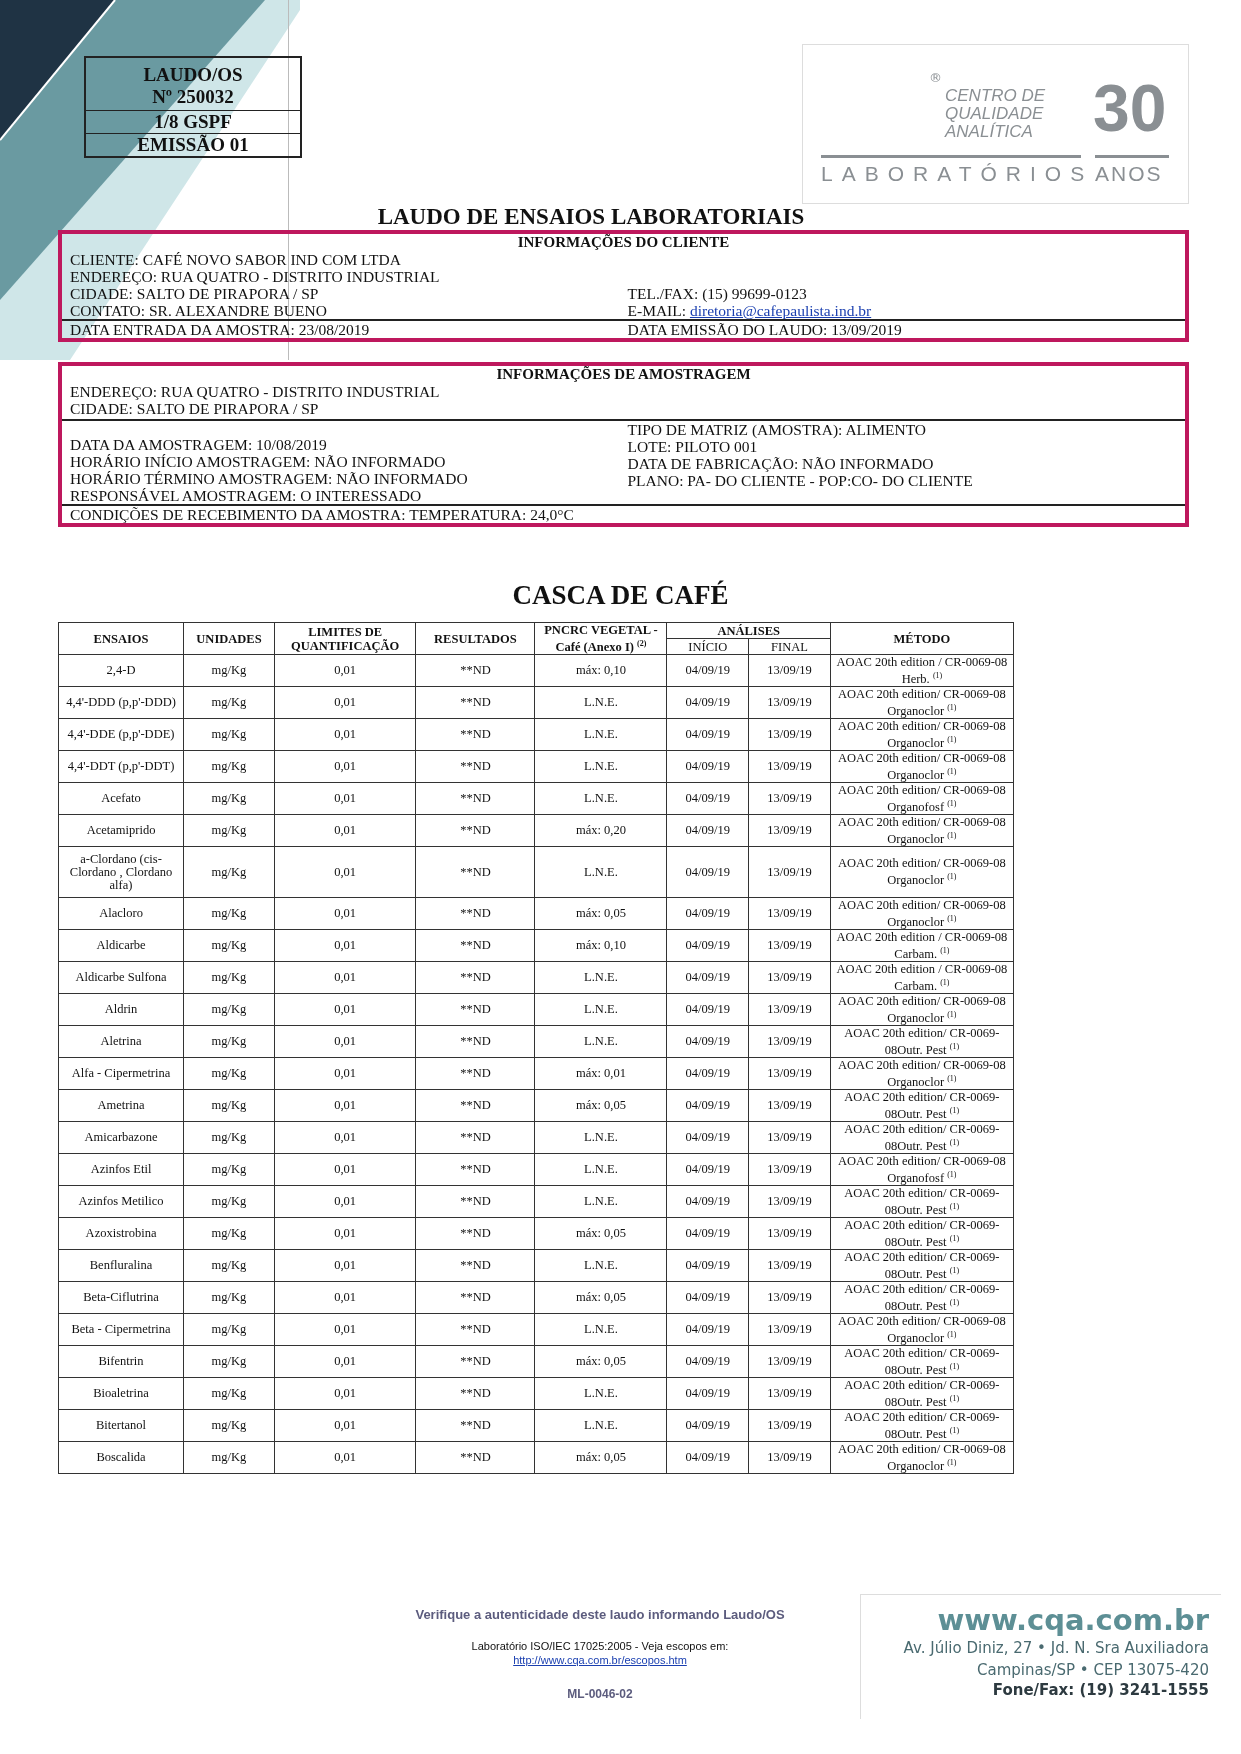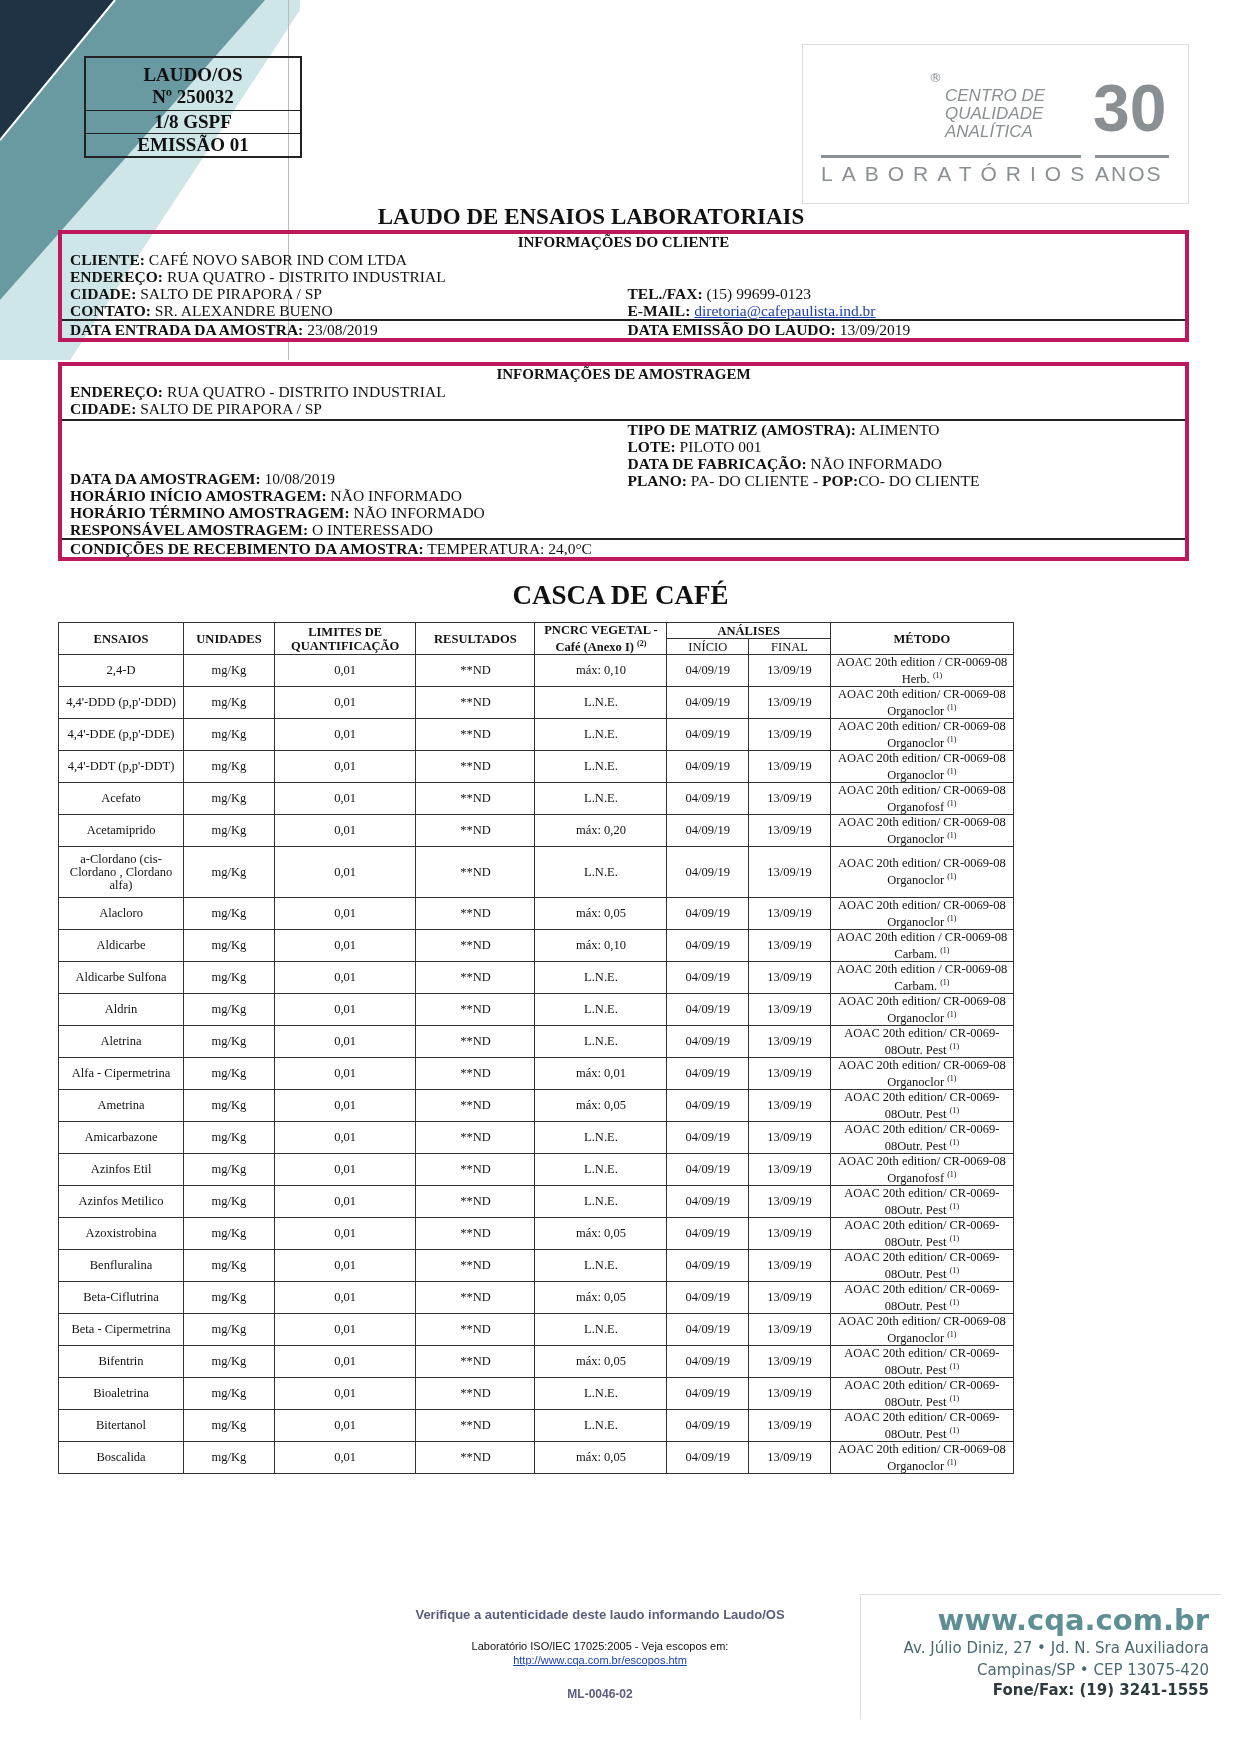--- a/index.html
+++ b/index.html
@@ -23,21 +23,21 @@
   .logo .labs { position:absolute; left:18px; top:117px; font-size:21px; letter-spacing:9px; font-family:"Liberation Sans", sans-serif; }
   .logo .anos { position:absolute; left:292px; top:117px; font-size:21px; letter-spacing:2px; font-family:"Liberation Sans", sans-serif; }
 
   .title { position:absolute; left:0; width:1182px; top:204px; text-align:center; font-weight:bold; font-size:23px; }
   .box { position:absolute; left:58px; width:1123px; border:4px solid #be185d; font-size:15.5px; line-height:17px; }
   .box .hd { text-align:center; font-weight:bold; font-size:15px; }
   .row2 { display:flex; }
   .row2 > div { flex:1; }
   .row2 > div:first-child { padding-left:8px; }
   .line { padding-left:8px; }
-  b { font-weight:bold; }
+  b { font-weight:normal; }
   .sep { border-top:2px solid #222; }
   a.mail { color:#1a3fb0; text-decoration:underline; }
 
   .section-title { position:absolute; left:0; width:1241px; top:580px; text-align:center; font-weight:bold; font-size:27px; }
 
   table.res { position:absolute; left:58px; top:622px; width:956px; border-collapse:collapse; font-size:12.5px; }
   table.res th, table.res td { border:1.5px solid #333; text-align:center; vertical-align:middle; padding:0 2px; }
   table.res th { font-weight:bold; font-size:12.5px; line-height:14px; }
   table.res td { height:31px; line-height:13px; }
   table.res tr.tall td { height:50px; }
@@ -103,21 +103,21 @@
     <div><b>DATA ENTRADA DA AMOSTRA:</b> <span>23/08/2019</span></div>
     <div><b>DATA EMISSÃO DO LAUDO:</b> <span>13/09/2019</span></div>
   </div>
 </div>
 
 <div class="box" style="top:362px;">
   <div class="hd">INFORMAÇÕES DE AMOSTRAGEM</div>
   <div class="line"><b>ENDEREÇO:</b> <span>RUA QUATRO - DISTRITO INDUSTRIAL</span></div>
   <div class="line" style="padding-bottom:2px;"><b>CIDADE:</b> <span>SALTO DE PIRAPORA / SP</span></div>
   <div class="row2 sep">
-    <div style="padding-top:1px;margin-top:48px;">
+    <div style="padding-top:15px;">
       <div><b>DATA DA AMOSTRAGEM:</b> <span>10/08/2019</span></div>
       <div><b>HORÁRIO INÍCIO AMOSTRAGEM:</b> <span>NÃO INFORMADO</span></div>
       <div><b>HORÁRIO TÉRMINO AMOSTRAGEM:</b> <span>NÃO INFORMADO</span></div>
       <div><b>RESPONSÁVEL AMOSTRAGEM:</b> <span>O INTERESSADO</span></div>
     </div>
     <div>
       <div><b>TIPO DE MATRIZ (AMOSTRA):</b> <span>ALIMENTO</span></div>
       <div><b>LOTE:</b> <span>PILOTO 001</span></div>
       <div><b>DATA DE FABRICAÇÃO:</b> <span>NÃO INFORMADO</span></div>
       <div><b>PLANO:</b> <span>PA- DO CLIENTE - </span><b>POP:</b><span>CO- DO CLIENTE</span></div>

